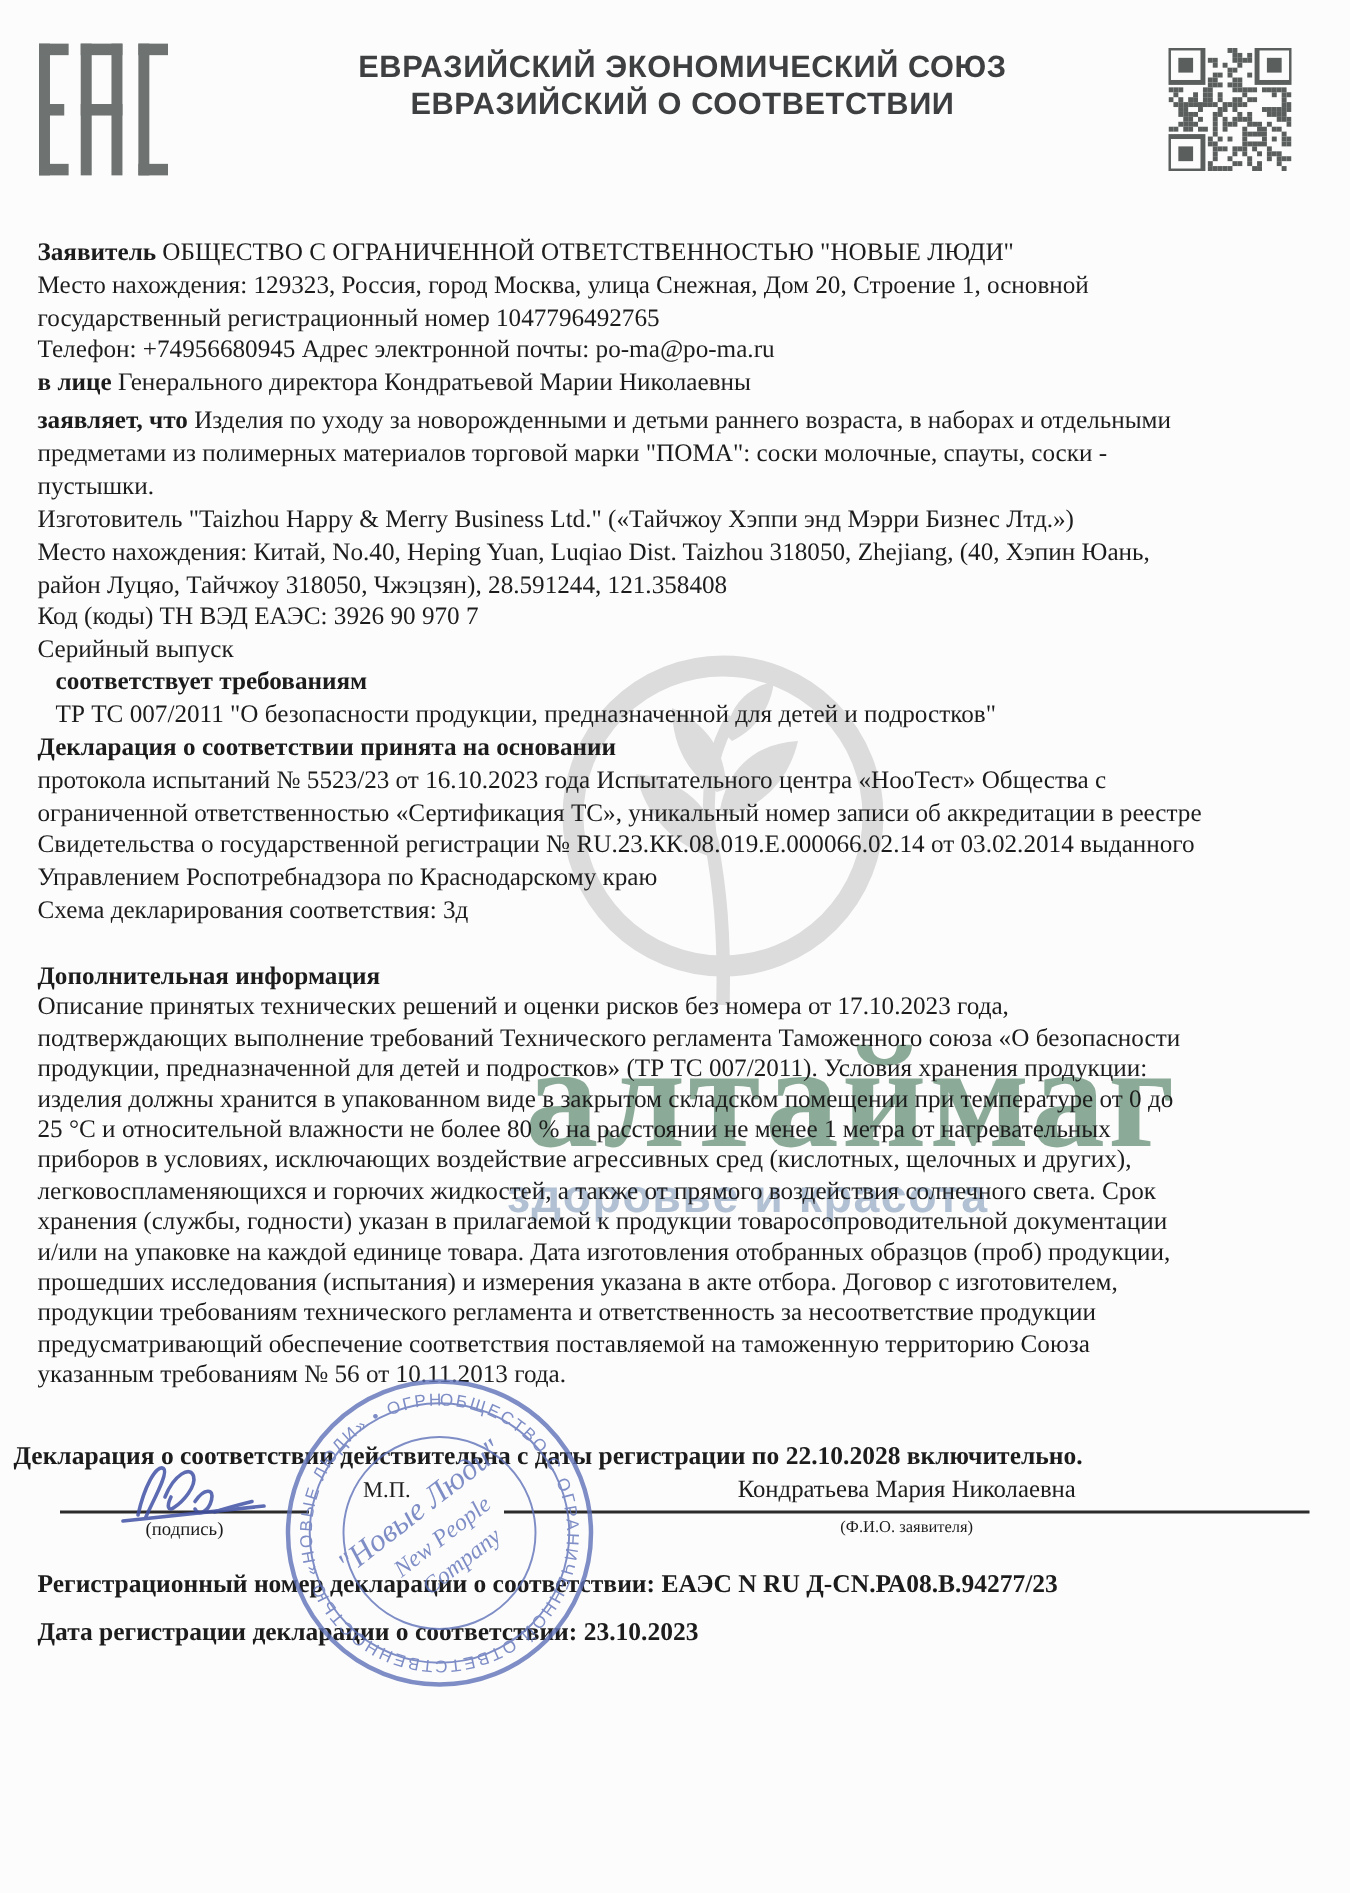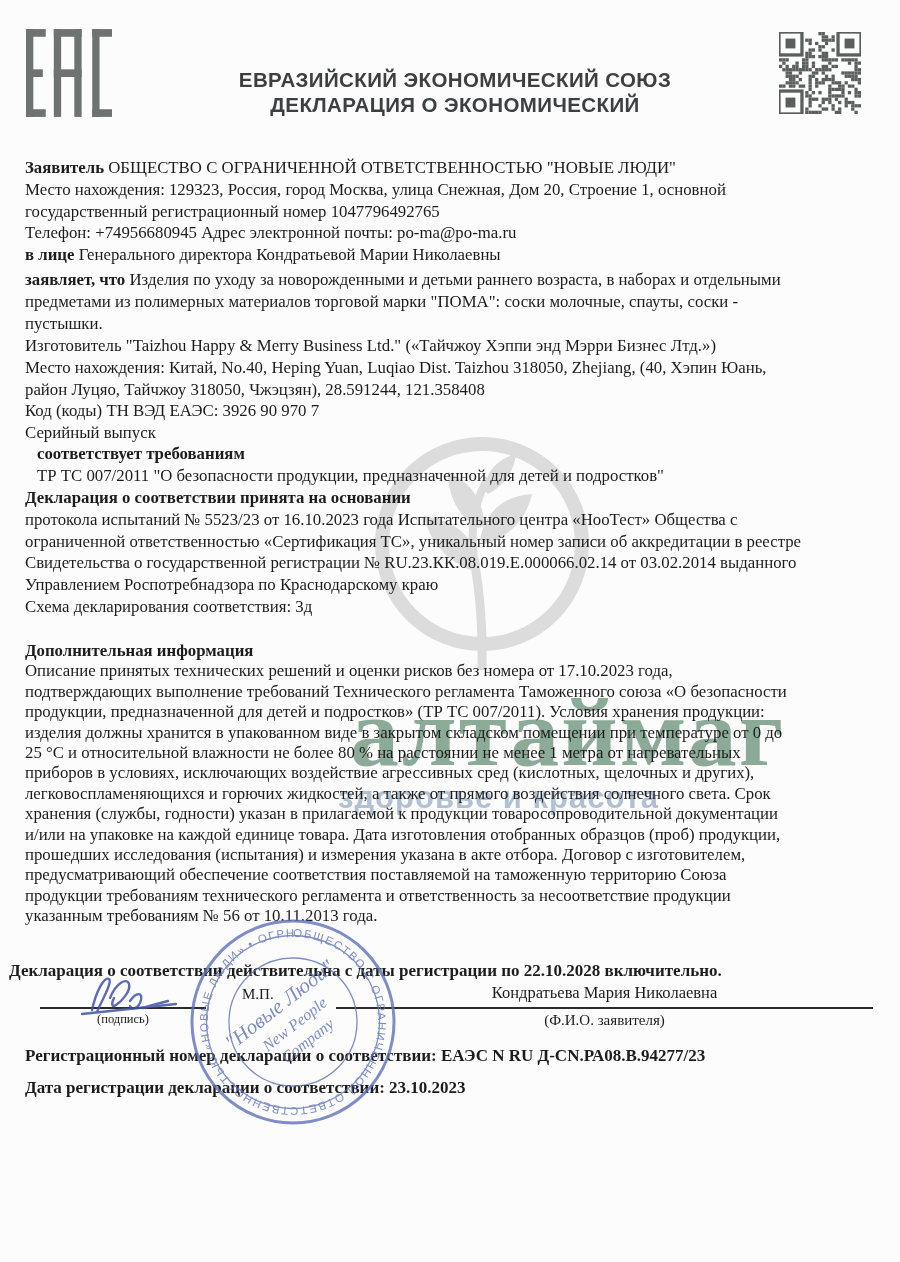--- a/index.html
+++ b/index.html
@@ -1,21 +1,21 @@
 <!DOCTYPE html>
 <html><head>
 <meta charset="utf-8">
 <style>
   html,body{margin:0;padding:0;}
   #page{position:relative;width:900px;height:1262px;background:#fcfcfc;overflow:hidden;
         font-family:"Liberation Serif", serif;color:#1c1c1c;}
   
   .hdr-title{position:absolute;left:150px;width:610px;text-align:center;
              font-family:"Liberation Sans", sans-serif;font-weight:bold;font-size:20.5px;
-             color:#3d3f40;letter-spacing:.4px;margin-top:35px;}
+             color:#3d3f40;letter-spacing:.4px;}
   #hdr1{top:33px;} #hdr2{top:58px;}
   #eac-logo{position:absolute;left:26px;top:28px;width:86px;height:90px;}
   #qr{position:absolute;left:779px;top:32px;width:82px;height:82px;}
   
   #wm-logo{position:absolute;left:362px;top:432px;width:240px;height:240px;opacity:.55;z-index:1;}
   #wm-brand{position:absolute;left:350px;top:676px;font-family:Liberation Serif, serif;
             font-weight:bold;font-size:98px;color:#14532d;opacity:.48;letter-spacing:2px;z-index:1;}
   #wm-tag{position:absolute;left:303px;top:780px;font-family:"Liberation Sans",sans-serif;
           font-weight:bold;font-size:31px;color:#93a7c2;opacity:.7;letter-spacing:1px;z-index:1;margin-left:35px;}
   
@@ -28,21 +28,21 @@
   #blkE{top:487px;} #blkF{top:641px;}
   #validity{position:absolute;left:9px;top:961px;font-size:17px;font-weight:bold;z-index:2;white-space:nowrap;}
   
   .sigline{position:absolute;height:2px;background:#2b2b2b;z-index:2;}
   #line-left{left:40px;top:1007px;width:166px;}
   #line-right{left:336px;top:1007px;width:537px;}
   #podpis-label{position:absolute;left:40px;top:1012px;width:166px;text-align:center;
                 font-size:12.5px;z-index:2;}
   #mp{position:absolute;left:242px;top:986px;font-size:15px;z-index:2;}
   #fio-name{position:absolute;left:336px;top:983px;width:537px;text-align:center;font-size:16.5px;z-index:2;}
-  #fio-label{position:absolute;left:336px;top:1012px;width:537px;text-align:center;font-size:15px;z-index:2;}
+  #fio-label{position:absolute;left:336px;top:1012px;width:537px;text-align:center;font-size:11px;z-index:2;}
   #signature{position:absolute;left:80px;top:970px;width:130px;height:46px;z-index:3;}
   #stamp{position:absolute;left:186px;top:915px;width:214px;height:214px;z-index:3;opacity:.8;}
   
   #reg1{position:absolute;left:25px;top:1046px;font-size:17px;font-weight:bold;z-index:2;white-space:nowrap;}
   #reg2{position:absolute;left:25px;top:1078px;font-size:17px;font-weight:bold;z-index:2;white-space:nowrap;}
 </style>
 </head>
 <body>
 
 <div id="page">
@@ -70,21 +70,21 @@
       <rect x="76" y="0" width="20" height="240"></rect>
         <rect x="132" y="0" width="20" height="240"></rect>
       <rect x="76" y="0" width="76" height="21"></rect>
         <rect x="76" y="110" width="76" height="21"></rect>
       <rect x="181" y="0" width="20" height="240"></rect>
         <rect x="181" y="0" width="54" height="21"></rect>
       <rect x="181" y="219" width="54" height="21"></rect>
     </g>
   </svg>
   <div class="hdr-title" id="hdr1">ЕВРАЗИЙСКИЙ ЭКОНОМИЧЕСКИЙ СОЮЗ</div>
-  <div class="hdr-title" id="hdr2">ДЕКЛАРАЦИЯ О ЭКОНОМИЧЕСКИЙ</div>
+  <div class="hdr-title" id="hdr2">ЕВРАЗИЙСКИЙ О СООТВЕТСТВИИ</div>
   <div id="qr"><svg viewBox="0 0 82 82" width="82" height="82">
         <rect x="39.36" y="0" width="3.28" height="3.28" fill="#5a5f5e"></rect>
         <rect x="42.64" y="0" width="3.28" height="3.28" fill="#5a5f5e"></rect>
         <rect x="42.64" y="3.28" width="3.28" height="3.28" fill="#5a5f5e"></rect>
         <rect x="45.919999999999995" y="3.28" width="3.28" height="3.28" fill="#5a5f5e"></rect>
         <rect x="52.48" y="3.28" width="3.28" height="3.28" fill="#5a5f5e"></rect>
         <rect x="26.24" y="6.56" width="3.28" height="3.28" fill="#5a5f5e"></rect>
         <rect x="29.52" y="6.56" width="3.28" height="3.28" fill="#5a5f5e"></rect>
         <rect x="42.64" y="6.56" width="3.28" height="3.28" fill="#5a5f5e"></rect>
         <rect x="45.919999999999995" y="6.56" width="3.28" height="3.28" fill="#5a5f5e"></rect>
@@ -327,22 +327,22 @@
       <div class="ln"><span>Описание принятых технических решений и оценки рисков без номера от 17.10.2023 года,</span></div>
       <div class="ln"><span>подтверждающих выполнение требований Технического регламента Таможенного союза «О безопасности</span></div>
       <div class="ln"><span>продукции, предназначенной для детей и подростков» (ТР ТС 007/2011). Условия хранения продукции:</span></div>
       <div class="ln"><span>изделия должны хранится в упакованном виде в закрытом складском помещении при температуре от 0 до</span></div>
       <div class="ln"><span>25 °С и относительной влажности не более 80 % на расстоянии не менее 1 метра от нагревательных</span></div>
       <div class="ln"><span>приборов в условиях, исключающих воздействие агрессивных сред (кислотных, щелочных и других),</span></div>
       <div class="ln"><span>легковоспламеняющихся и горючих жидкостей, а также от прямого воздействия солнечного света. Срок</span></div>
       <div class="ln"><span>хранения (службы, годности) указан в прилагаемой к продукции товаросопроводительной документации</span></div>
       <div class="ln"><span>и/или на упаковке на каждой единице товара. Дата изготовления отобранных образцов (проб) продукции,</span></div>
       <div class="ln"><span>прошедших исследования (испытания) и измерения указана в акте отбора. Договор с изготовителем,</span></div>
+      <div class="ln"><span>продукции требованиям технического регламента и ответственность за несоответствие продукции</span></div>
       <div class="ln"><span>предусматривающий обеспечение соответствия поставляемой на таможенную территорию Союза</span></div>
-      <div class="ln"><span>продукции требованиям технического регламента и ответственность за несоответствие продукции</span></div>
       <div class="ln"><span>указанным требованиям № 56 от 10.11.2013 года.</span></div>
     </div>
 
   <div id="validity">Декларация о соответствии действительна с даты регистрации по 22.10.2028 включительно.</div>
 
   <svg id="signature" viewBox="0 0 130 46">
     <g stroke="#4252a6" stroke-width="2.4" fill="none" opacity=".85" stroke-linecap="round">
       <path d="M12 40 C16 22 24 6 29 9 C33 12 20 34 17 42"></path>
       <path d="M30 28 C36 13 47 7 49 14 C51 21 42 31 36 35 C32 38 31 34 34 28"></path>
       <path d="M50 31 C56 22 63 22 61 30 C59 38 52 41 50 36"></path>

